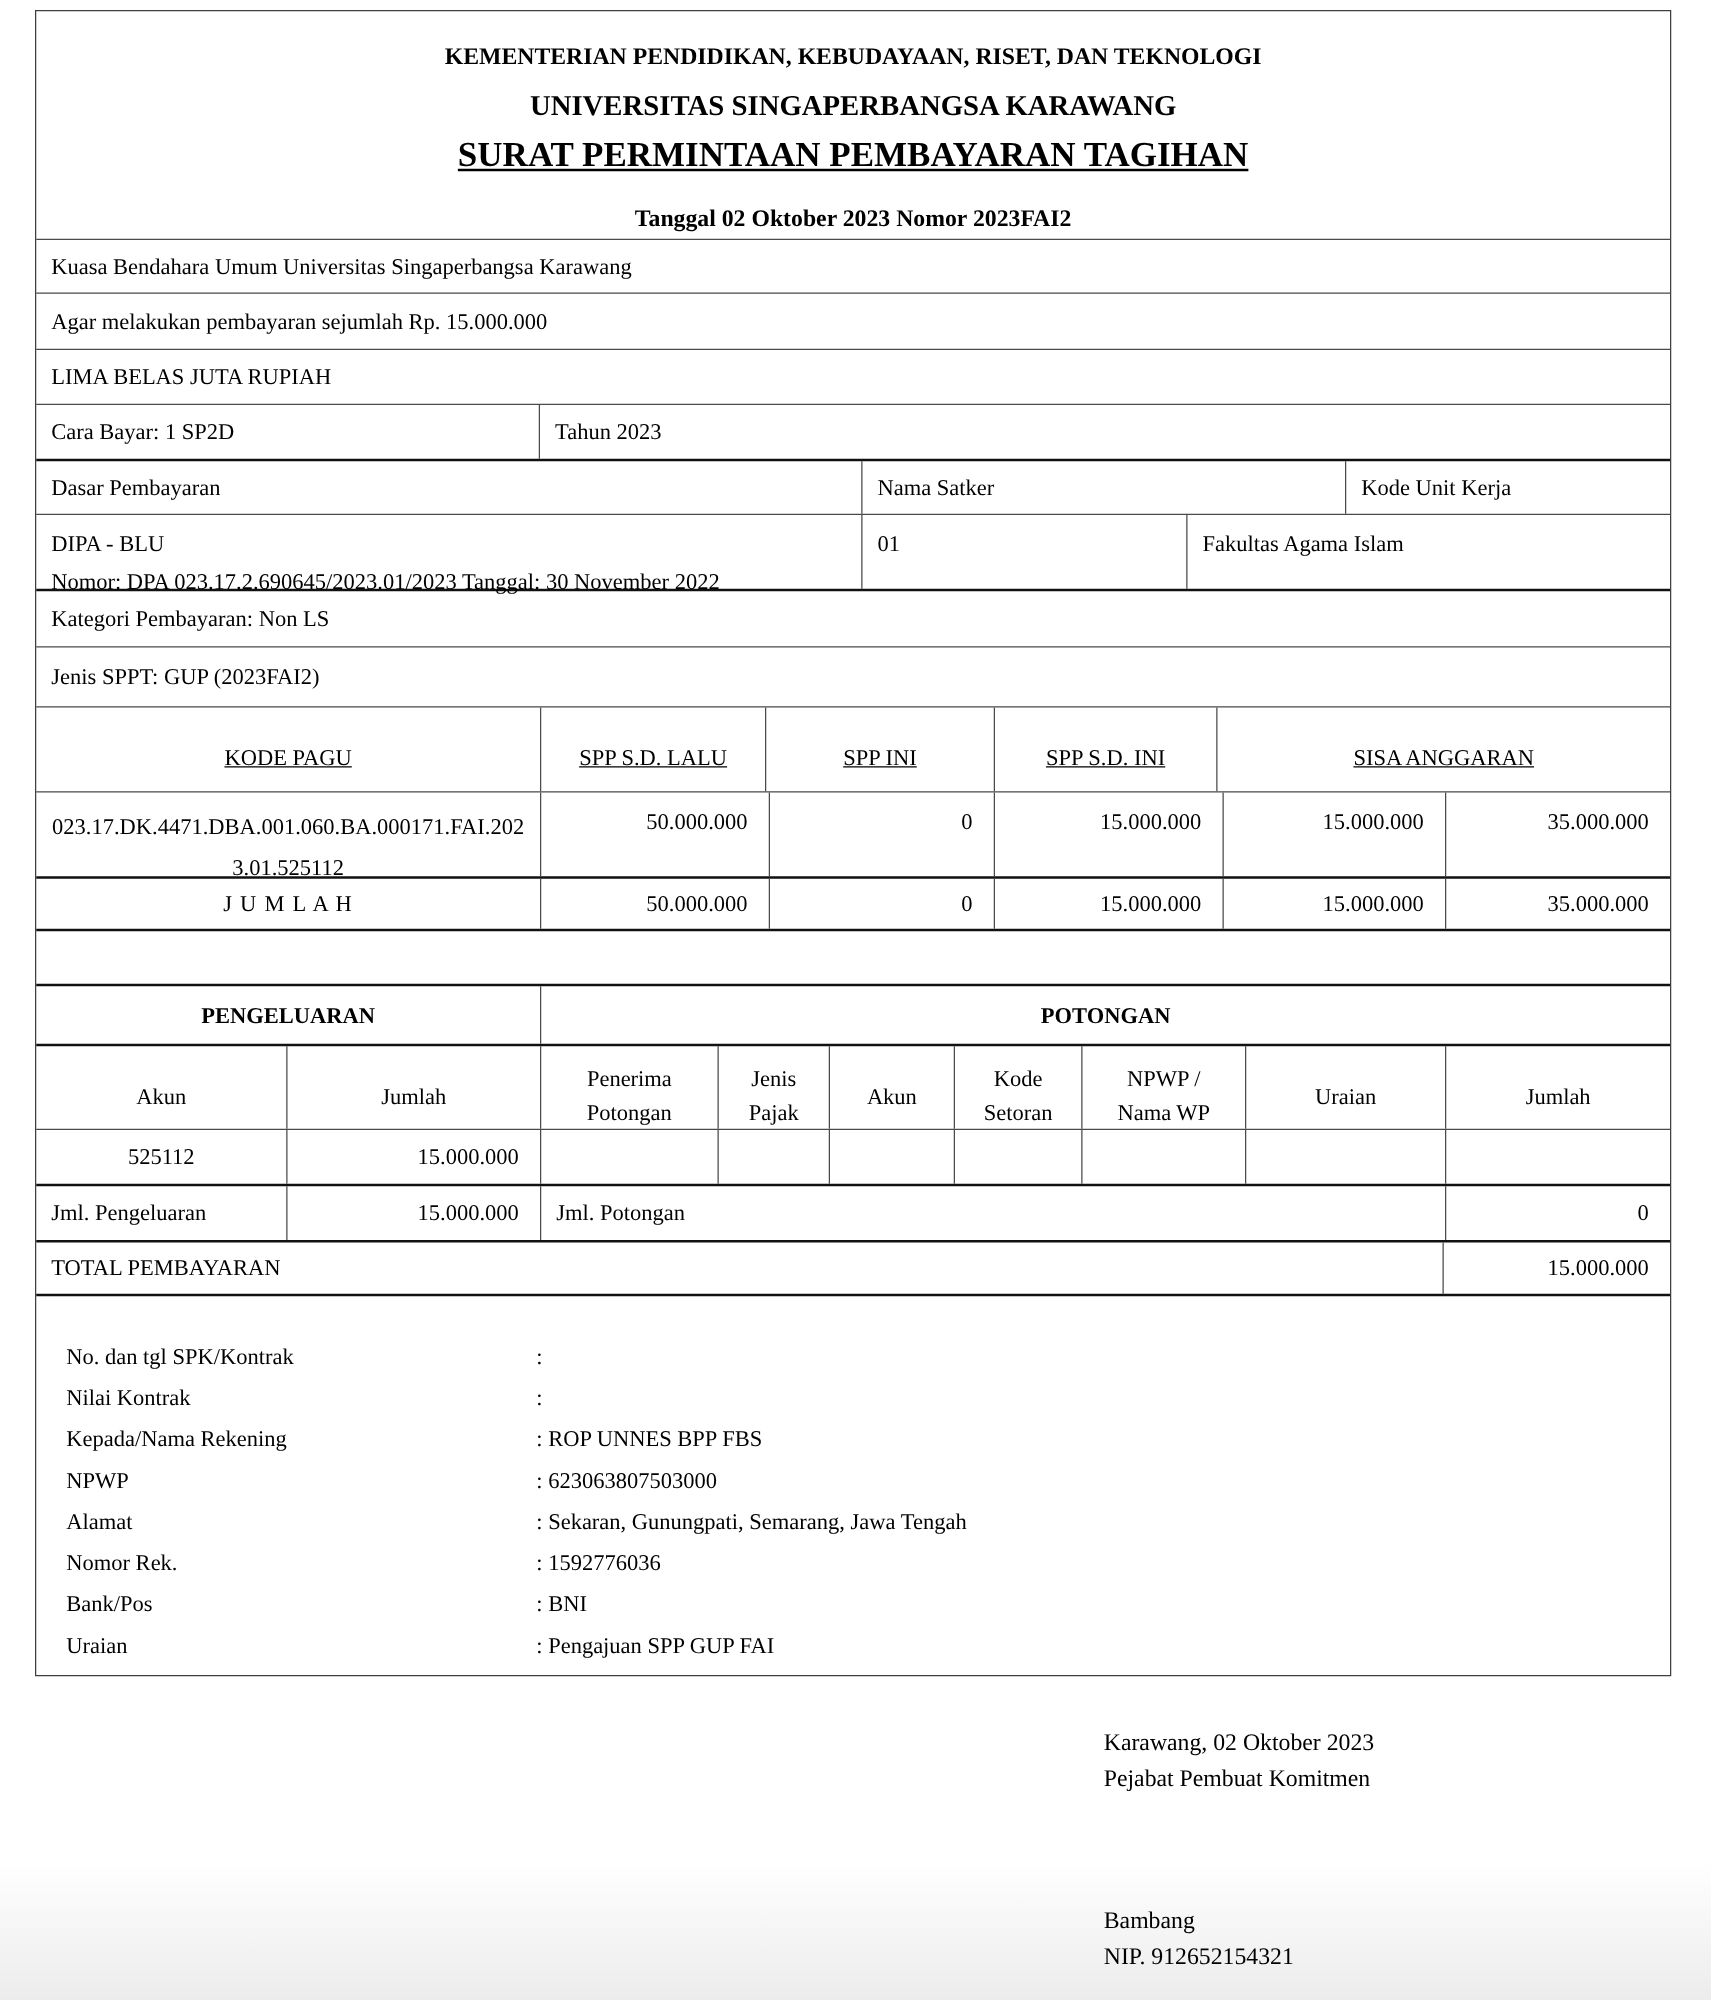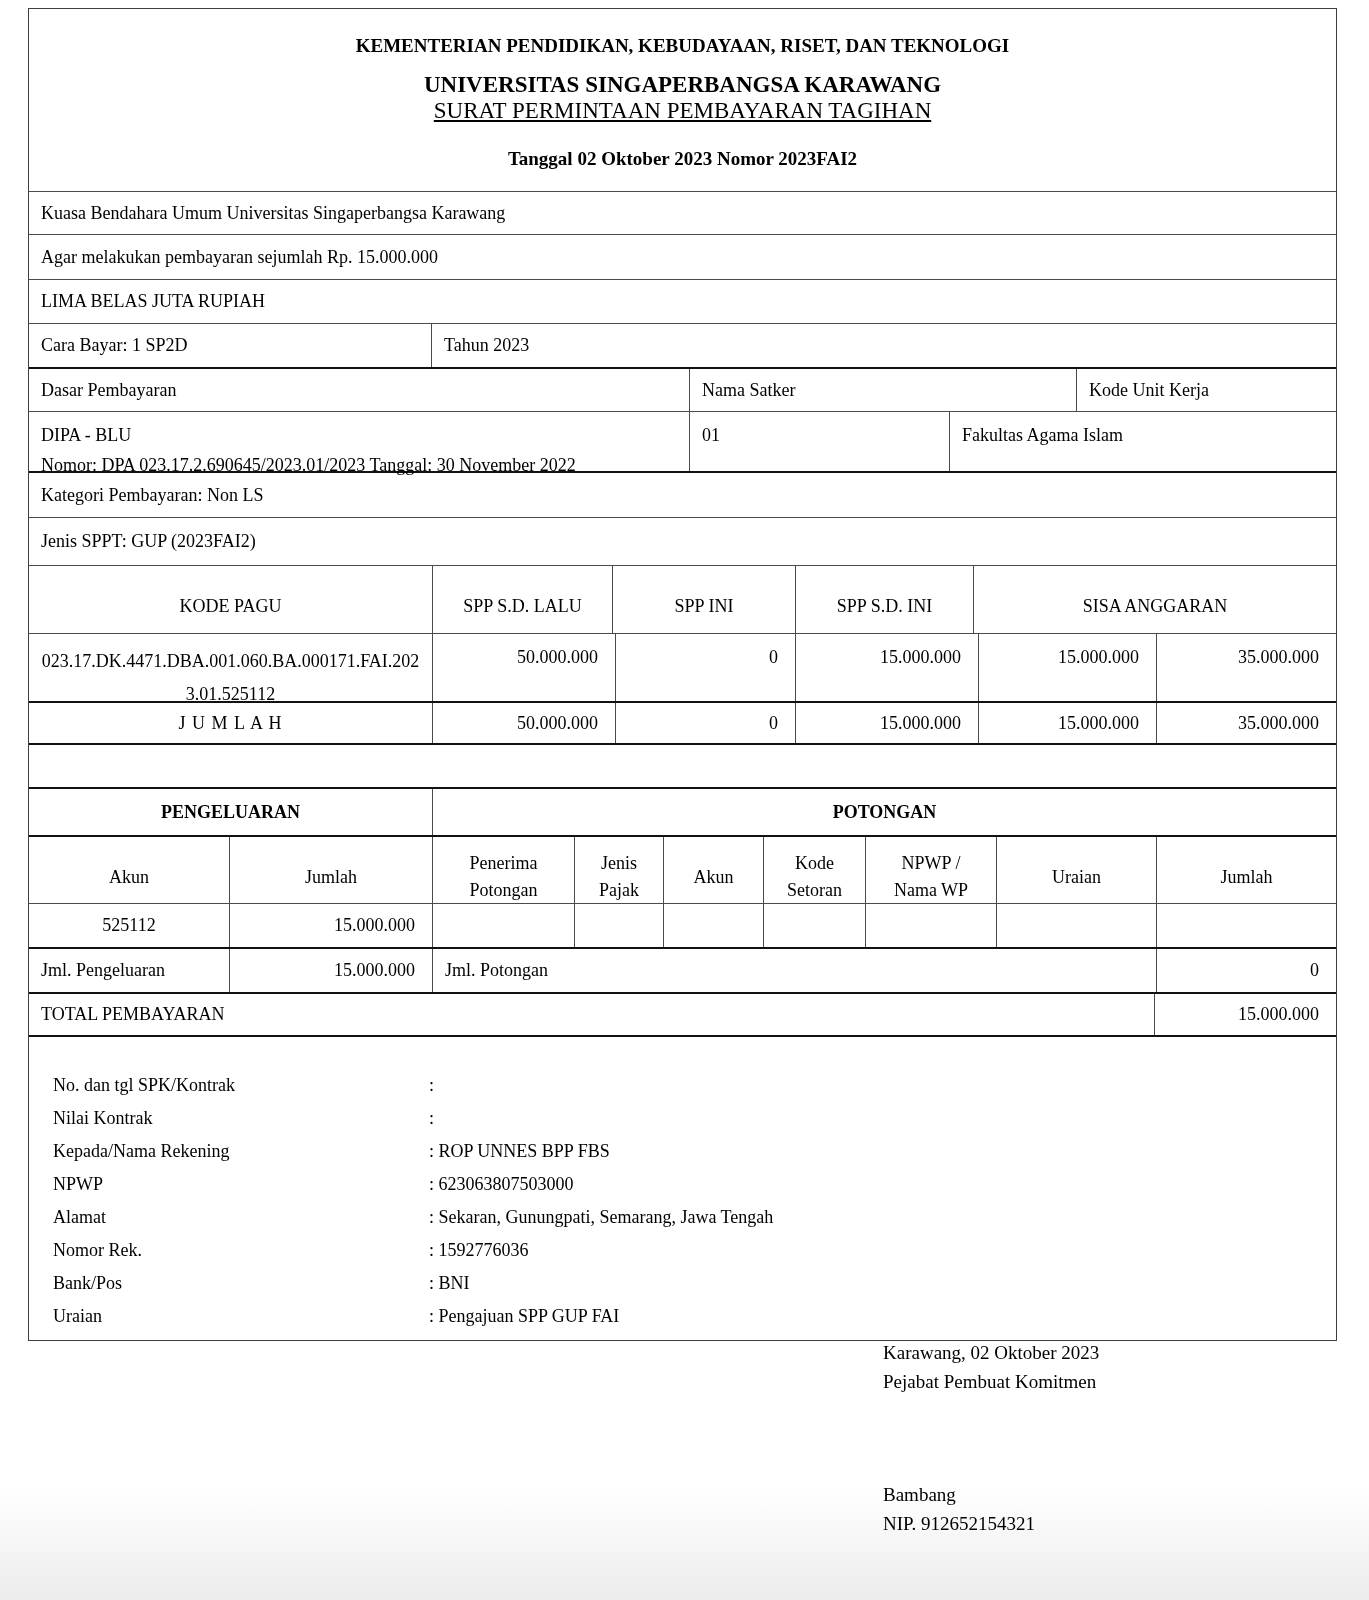--- a/index.html
+++ b/index.html
@@ -20,32 +20,32 @@
   .cell { height:100%; display:flex; align-items:center; }
   .cell + .cell { border-left:1px solid #4a4a4a; }
   .pad { padding-left:12px; }
   .num { justify-content:flex-end; padding-right:17px; }
   .ctr { justify-content:center; text-align:center; }
   .topal { align-items:flex-start; padding-top:13px; }
   
   .hdr { height:182px; text-align:center; padding-top:26px; }
   .hdr .l1 { font-weight:bold; font-size:19px; }
   .hdr .l2 { font-weight:bold; font-size:23px; margin-top:15px; }
-  .hdr .l3 { font-weight:normal; font-size:23px; margin-top:0; text-decoration:underline; }
+  .hdr .l3 { font-weight:bold; font-size:28px; margin-top:11px; text-decoration:underline; }
   .hdr .l4 { font-weight:bold; font-size:19px; margin-top:24px; }
   
   .r-kuasa { height:43px; }
   .r-agar { height:45px; }
   .r-lima { height:44px; }
   .r-cara { height:44px; }
   .r-dasarhdr { height:44px; }
   .r-dipa { height:60px; }
   .r-kategori { height:46px; }
   .r-jenis { height:48px; }
-  .r-paguhdr { height:68px; }
+  .r-paguhdr { height:68px;text-decoration:underline; }
   .r-pagurow { height:68px; }
   .r-jumlah { height:42px; }
   .r-spacer { height:44px; }
   .r-grouphdr { height:48px; }
   .r-subhdr { height:68px; }
   .r-akunrow { height:44px; }
   .r-jmlrow { height:45px; }
   .r-totalrow { height:43px; }
   
   .w-cara1 { width:402px; }
@@ -62,21 +62,21 @@
   .hdr-wrap { display:block; text-align:center; line-height:27px; padding-top:14px; }
   .kode-cell { display:block; text-align:center; line-height:33px; padding:11px 6px 0 6px; word-break:break-all; }
   .bold { font-weight:bold; }
   .jml-label { letter-spacing:1px; }
   
   .info { border-top:2px solid #111; height:305px; padding-top:32px; }
   .info-row { display:flex; height:33px; align-items:center; }
   .info-label { width:400px; padding-left:24px; }
   .info-value { flex:1; }
   
-  .signature { position:absolute; left:883px; top:1338px; font-size:19px; line-height:29px; }
+  .signature { position:absolute; left:883px; top:1380px; font-size:19px; line-height:29px; }
   .sig-gap { height:84px; }
 </style>
 </head>
 <body>
 
 <div class="doc">
 
   <div class="hdr">
     <div class="l1">KEMENTERIAN PENDIDIKAN, KEBUDAYAAN, RISET, DAN TEKNOLOGI</div>
     <div class="l2">UNIVERSITAS SINGAPERBANGSA KARAWANG</div>

